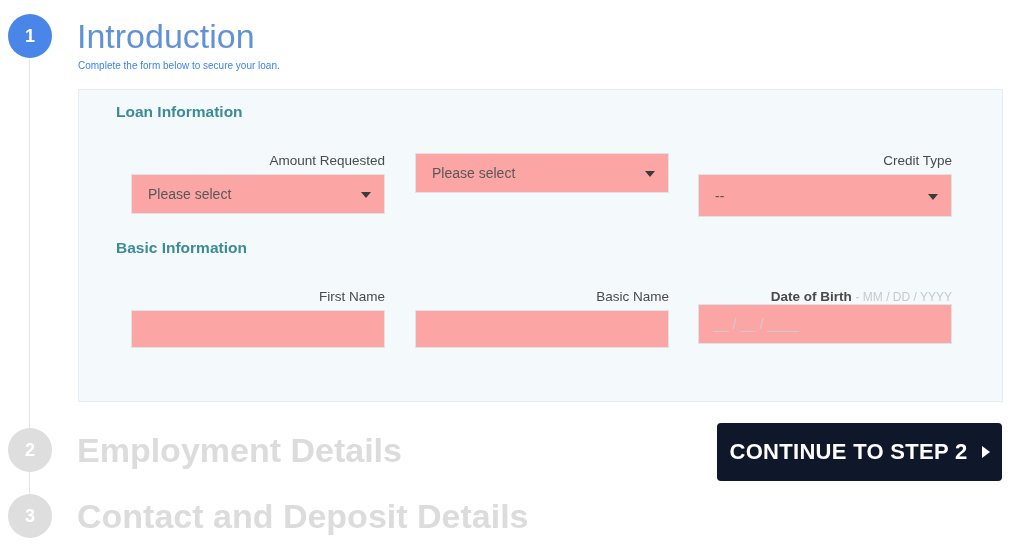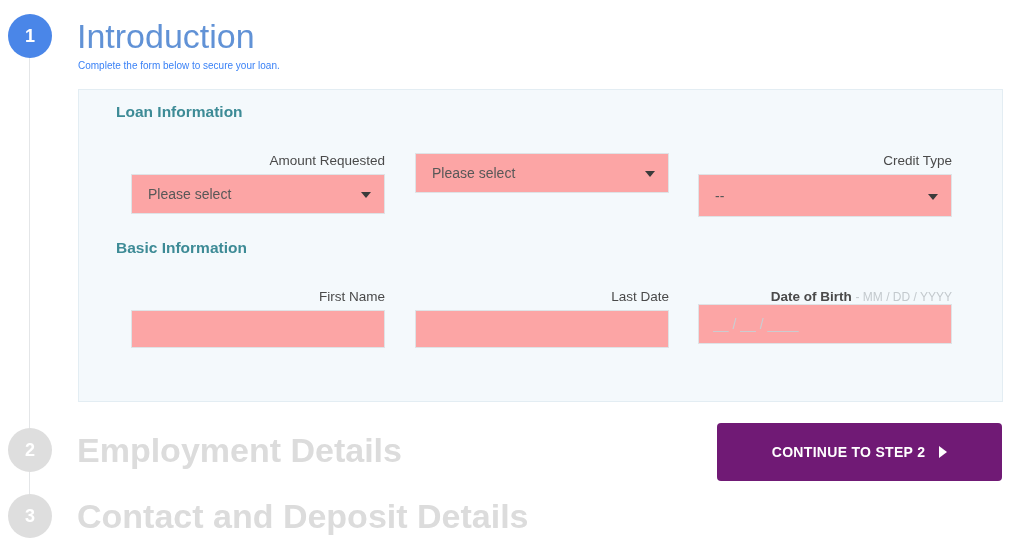--- a/index.html
+++ b/index.html
@@ -166,26 +166,26 @@
   .f-dob .ctl { width: 254px; height: 40px; }
   .f-dob .field-label { margin-bottom: 0; }
 
   
   .cta {
     position: absolute;
     left: 717px;
     top: 423px;
     width: 285px;
     height: 58px;
-    background: #701a75;
+    background: #0f172a;
     border: none;
     border-radius: 4px;
     color: #ffffff;
     font-family: "Liberation Sans", sans-serif;
-    font-size: 14px;
+    font-size: 22px;
     font-weight: bold;
     letter-spacing: 0.3px;
     cursor: pointer;
     display: flex;
     align-items: center;
     justify-content: center;
     gap: 14px;
     text-transform: uppercase;
   }
   .cta-arrow {
@@ -245,21 +245,21 @@
     </div>
 
     <div class="section-title section-basic">Basic Information</div>
 
     <div class="field f-first">
       <label class="field-label">First Name</label>
       <input class="ctl text" type="text" value="" placeholder="" style="">
     </div>
 
     <div class="field f-last">
-      <label class="field-label">Last Date</label>
+      <label class="field-label">Basic Name</label>
       <input class="ctl text" type="text" value="" placeholder="" style="">
     </div>
 
     <div class="field f-dob">
       <label class="field-label bold">
         <span>Date of Birth</span>
         <span class="hint">- MM / DD / YYYY</span>
       </label>
       <input class="ctl text" type="text" value="" placeholder="__ / __ / ____" style="">
     </div>

